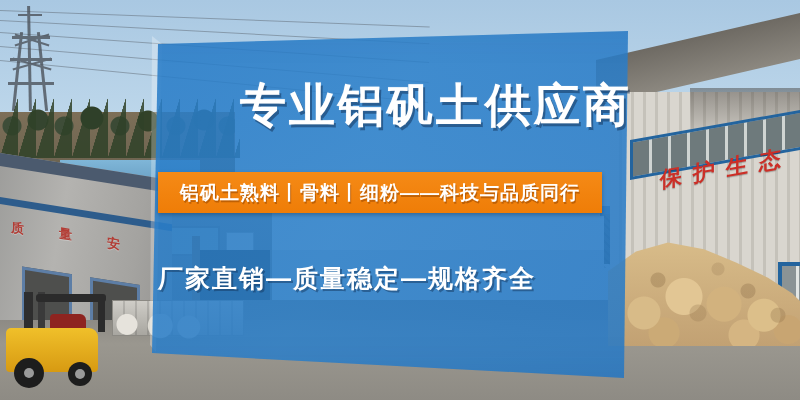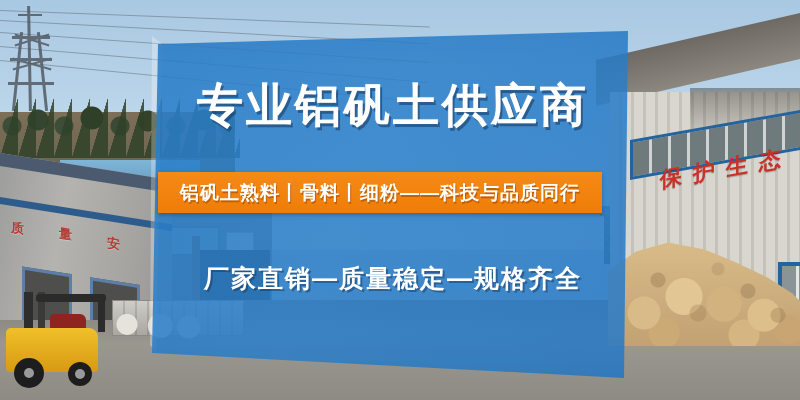--- a/index.html
+++ b/index.html
@@ -185,37 +185,38 @@
 
   
   .content{position:absolute;left:158px;top:0;width:470px;height:400px;}
 
   .title{
     position:absolute;left:0;top:79px;width:470px;text-align:center;
     color:#ffffff;font-size:46px;font-weight:700;letter-spacing:3px;
     line-height:52px;
     text-shadow:2px 3px 0 rgba(20,55,95,.55), 0 0 1px rgba(255,255,255,.6);
     white-space:nowrap;
+    padding-left:43px;
   }
 
   .orange-bar{
     position:absolute;left:0;top:172px;width:444px;height:41px;
     background:linear-gradient(#f58a16,#ef7d07);
     box-shadow:0 2px 4px rgba(0,0,0,.25);
     display:flex;align-items:center;justify-content:center;
   }
   .orange-bar span{
     color:#ffffff;font-size:19px;font-weight:700;letter-spacing:1px;
     text-shadow:1px 2px 0 rgba(150,70,0,.55);
     white-space:nowrap;
     text-align:center;
   }
 
   .sub1,.sub2{
-    position:absolute;left:0;width:470px;text-align:center;
+    position:absolute;left:0;width:470px;text-align:left;
     color:#ffffff;font-size:25px;font-weight:700;letter-spacing:2px;
     text-shadow:2px 2px 0 rgba(20,55,95,.5);
     white-space:nowrap;
   }
   .sub1{top:262px;}
   .sub2{top:305px;}
 </style>
 </head>
 <body>
 

